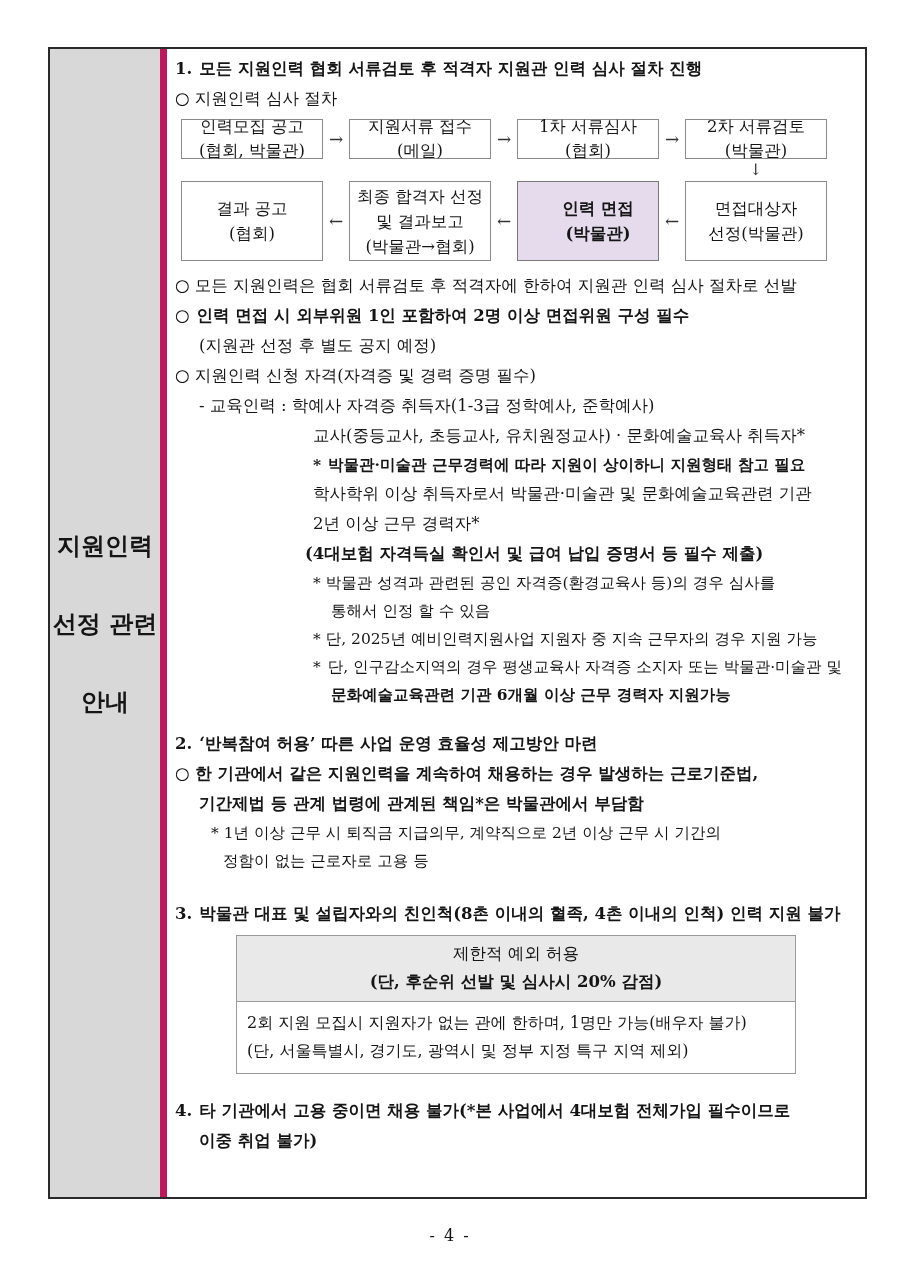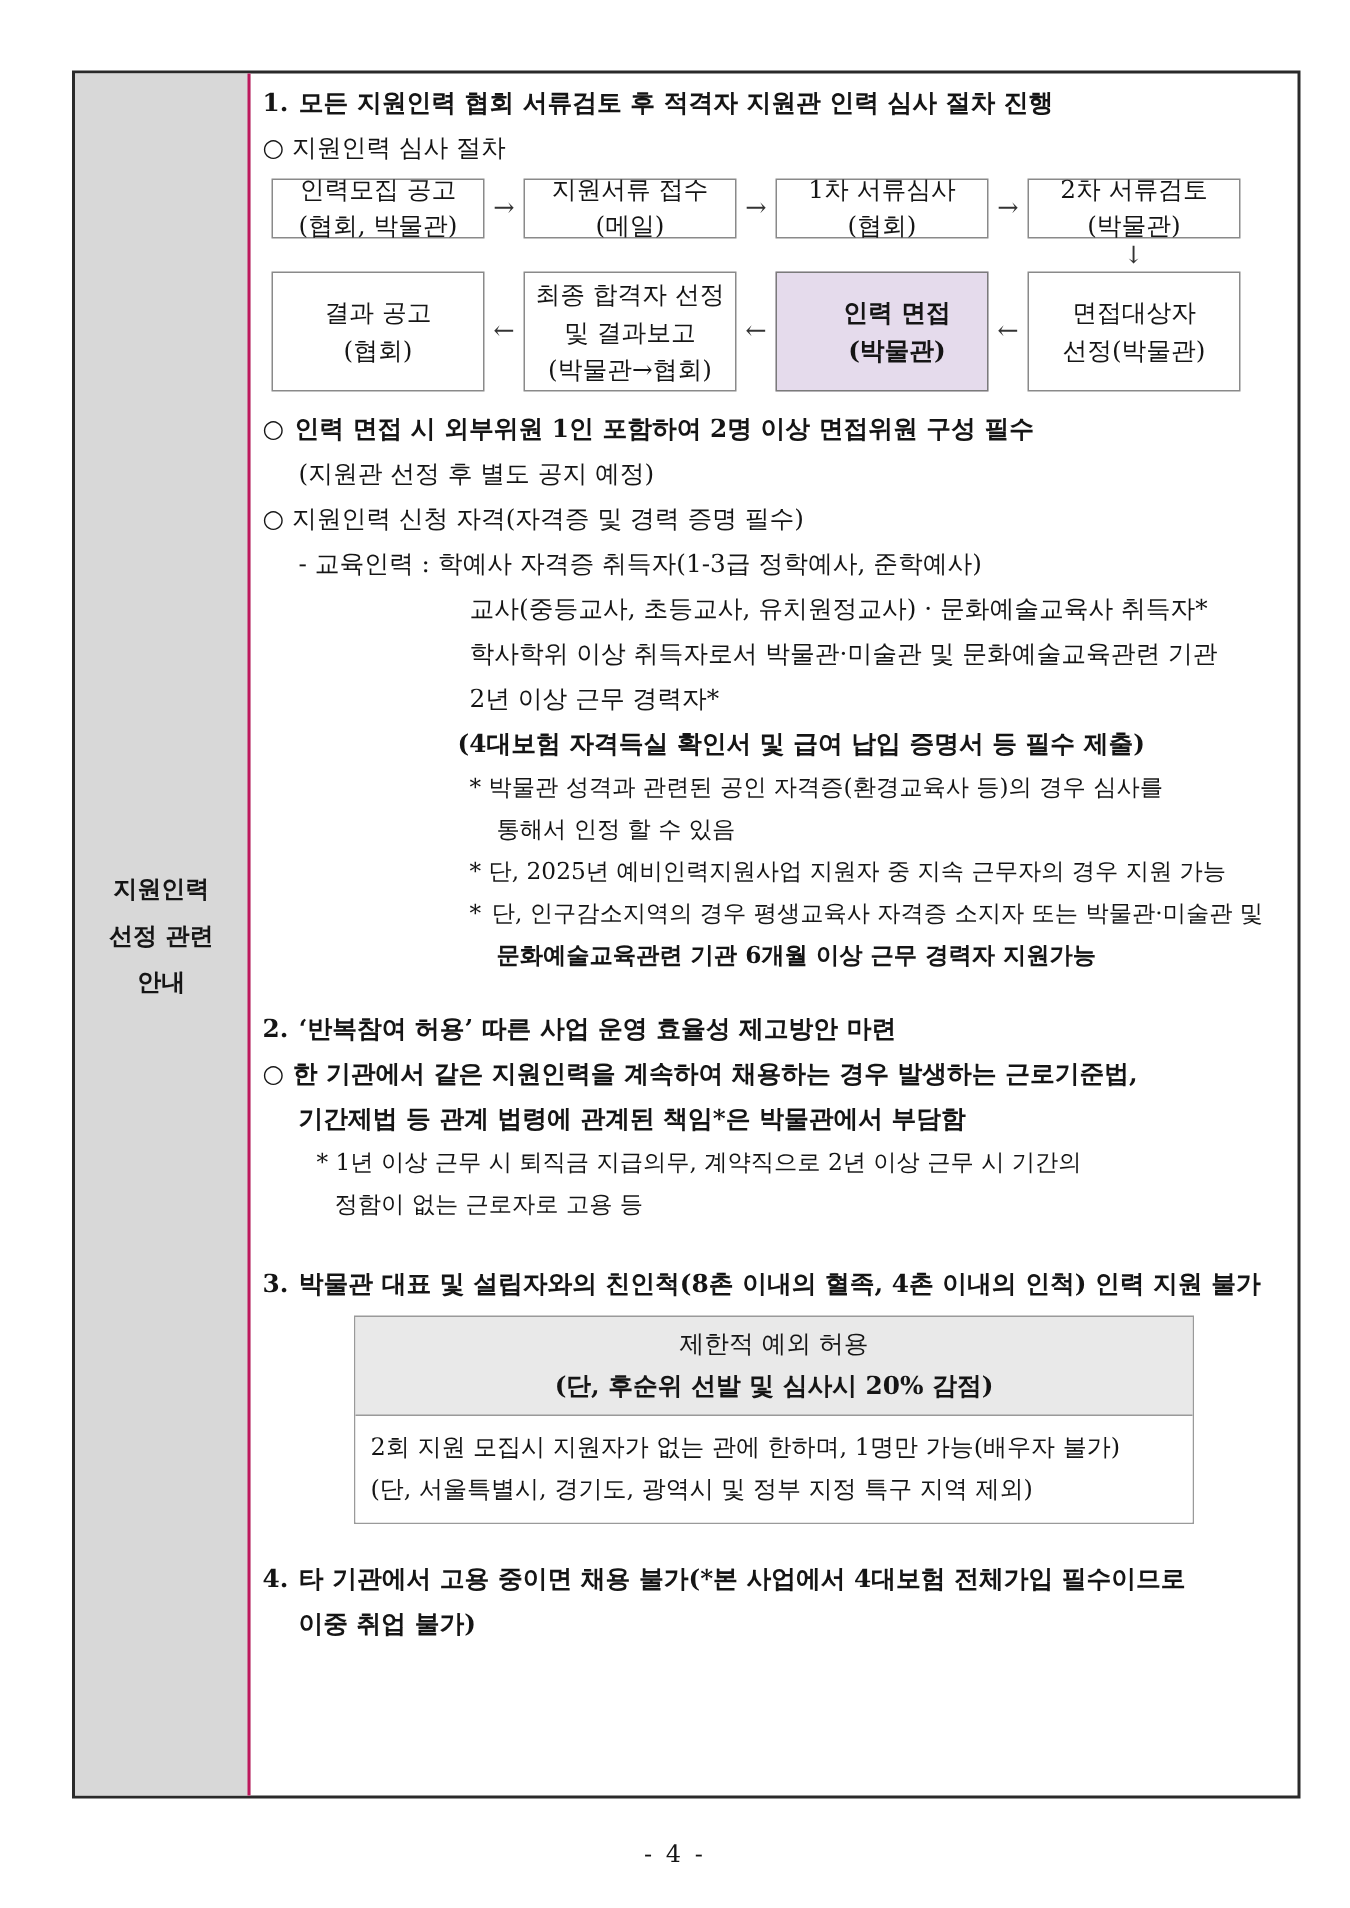--- a/index.html
+++ b/index.html
@@ -14,25 +14,26 @@
 
   .doc-table {
     position: absolute; left: 48px; top: 47px;
     width: 819px; height: 1152px;
     border: 2px solid #2a2a2a;
     display: flex;
   }
   .cell-left {
     width: 117px; flex: 0 0 117px;
     background: #d8d8d8;
-    border-right: 2px solid #be185d;
+    border-right: 7px solid #be185d;
     display: flex; flex-direction: column;
     justify-content: center; align-items: center;
-    font-weight: bold; font-size: 16px; line-height: 31px;
+    font-weight: bold; font-size: 24px; line-height: 31px;
     text-align: center;
+    gap: 47px;
   }
   .cell-right {
     flex: 1 1 auto;
     padding: 5px 8px 4px 8px;
     font-size: 16.5px;
     overflow: hidden;
   }
 
   .line { line-height: 30px; white-space: nowrap; overflow: hidden; }
   .bold { font-weight: bold; }
@@ -147,27 +148,29 @@
               <span>(박물관)</span>
             </div>
           <span class="fc-arrow">←</span>
           <div class="fc-box">
               <span>면접대상자</span>
               <span>선정(박물관)</span>
             </div>
         </div>
       </div>
 
+      <div class="line">○ 모든 지원인력은 협회 서류검토 후 적격자에 한하여 지원관 인력 심사 절차로 선발</div>
 
       <div class="line bold"><span class="num">○</span><span class="u">인력 면접 시 외부위원 1인 포함하여 2명 이상 면접위원 구성 필수</span></div>
       <div class="line i1">(지원관 선정 후 별도 공지 예정)</div>
 
       <div class="line">○ 지원인력 신청 자격(자격증 및 경력 증명 필수)</div>
       <div class="line i1">- 교육인력 : 학예사 자격증 취득자(1-3급 정학예사, 준학예사)</div>
       <div class="line i3">교사(중등교사, 초등교사, 유치원정교사) · 문화예술교육사 취득자*</div>
+      <div class="line i3 bold small"><span class="num">*</span><span class="u">박물관·미술관 근무경력에 따라 지원이 상이하니 지원형태 참고 필요</span></div>
       <div class="line i3">학사학위 이상 취득자로서 박물관·미술관 및 문화예술교육관련 기관</div>
       <div class="line i3">2년 이상 근무 경력자*</div>
       <div class="line i3m bold">(4대보험 자격득실 확인서 및 급여 납입 증명서 등 필수 제출)</div>
       <div class="line i3 small">* 박물관 성격과 관련된 공인 자격증(환경교육사 등)의 경우 심사를</div>
       <div class="line i4 small">통해서 인정 할 수 있음</div>
       <div class="line i3 small">* 단, 2025년 예비인력지원사업 지원자 중 지속 근무자의 경우 지원 가능</div>
       <div class="line i3 small"><span class="num">*</span><span class="u">단, 인구감소지역의 경우 평생교육사 자격증 소지자 또는 박물관·미술관 및</span></div>
       <div class="line i4 small bold"><span class="u">문화예술교육관련 기관 6개월 이상 근무 경력자 지원가능</span></div>
 
       <div class="sp1"></div>

